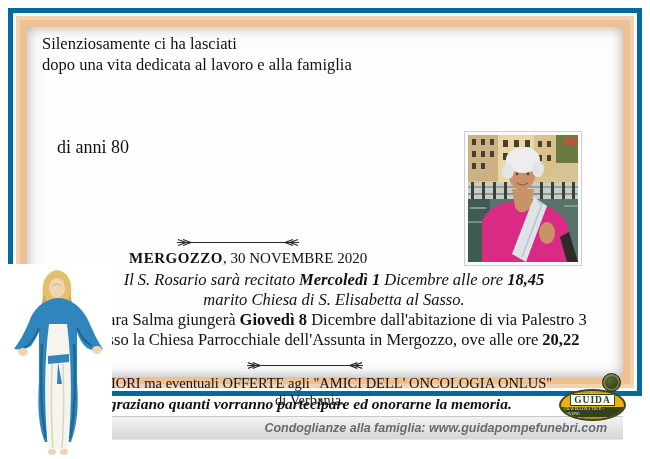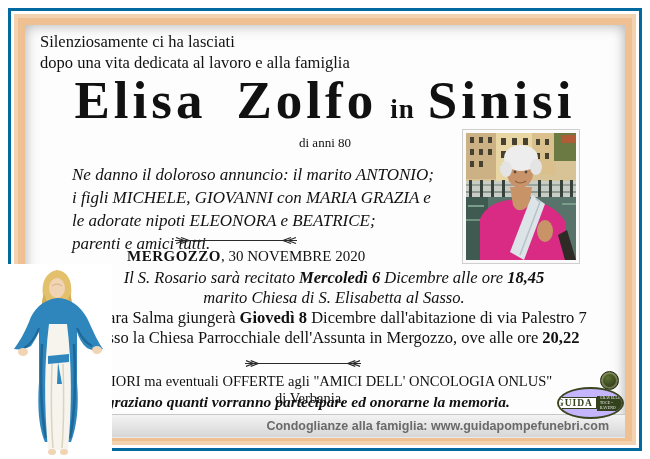--- a/index.html
+++ b/index.html
@@ -1,36 +1,36 @@
 <!DOCTYPE html>
 <html><head>
 <meta charset="utf-8">
 <style>
   * { margin:0; padding:0; box-sizing:border-box; }
   html,body { width:650px; height:459px; background:#ffffff; }
   body { font-family:"Liberation Serif", serif; color:#111; }
   #page { position:relative; width:650px; height:459px; background:#fff; overflow:hidden; }
 
   
-  .card { position:absolute; left:8px; top:8px; width:634px; height:443px;
-          border:3px solid #0369a1; background:#fff; }
+  .card { position:absolute; left:8px; top:8px; width:634px; height:388px;
+          border:5px solid #0369a1; background:#fff; }
   .orange-frame { position:absolute; left:3px; top:3px; right:3px; bottom:3px;
           background:#efc192; box-shadow: inset 0 0 0 4px rgba(255,255,255,.28); }
   .inner { position:absolute; left:11px; top:11px; right:11px; bottom:11px;
           background:#fdfdfd; box-shadow: inset 0 0 13px rgba(105,105,105,.55); }
 
   
   .intro { position:absolute; left:15px; top:6px; font-size:16.5px; line-height:21px; }
   .headline { position:absolute; left:0; right:0; top:46px; display:flex;
           justify-content:center; align-items:baseline; font-weight:bold;
           font-size:53px; letter-spacing:4px; line-height:58px; white-space:nowrap; }
   .headline .gap-big { width:30px; } .headline .gap-small { width:13px; }
   .headline .particle { font-size:27px; letter-spacing:1px; }
-  .age { position:absolute; left:0; right:0; top:110px; text-align:center;
-          font-size:13px; }
+  .age { position:absolute; left:0; right:0; top:110px; 
+          padding-left:30px; font-size:18px; }
   .announce { position:absolute; left:47px; top:138px; font-style:italic;
           font-size:17px; line-height:23px; }
   .place-date { position:absolute; left:56px; top:223px; font-size:15px; }
   .place-date b { letter-spacing:.5px;margin-left:46px; }
   .rosary { position:absolute; left:34px; right:16px; top:243px; text-align:center;
           font-style:italic; font-size:16.5px; line-height:19.5px; }
   .funeral { position:absolute; left:30px; right:14px; top:283px; text-align:center;
           font-size:16.5px; line-height:19.5px; }
   .flowers { position:absolute; left:36px; right:66px; top:348px; text-align:center;
           font-size:14.5px; }
@@ -42,34 +42,34 @@
   .divider-2 { left:220px; top:334px; width:116px; }
 
   
   .portrait { position:absolute; left:437px; top:104px; width:118px; height:135px;
           background:#fafafa; border:1px solid #cfcfcf; padding:3px; }
   .portrait svg { display:block; width:110px; height:127px; }
 
   
   .footer-band { position:absolute; left:0; right:0; top:389px; height:24px;
           background:linear-gradient(180deg,#f3f3f3,#d6d6d6);
-          border-top:1px solid #c7c7c7; border-bottom:1px solid #eaeaea; }
+          border-top:1px solid #c7c7c7; border-bottom:1px solid #eaeaea;font-style:italic; }
   .footer-band .condolence { position:absolute; right:16px; top:0; line-height:23px;
           font-family:"Liberation Sans", sans-serif; font-weight:bold;
           font-size:12.5px; color:#6a6a6a; text-decoration:none; }
 
   
   .logo { position:absolute; left:531px; top:346px; width:74px; height:52px; }
   .logo .seal { position:absolute; left:44px; top:0; width:19px; height:19px;
           border-radius:50%; border:1px solid #222b12;
           background:radial-gradient(circle at 40% 35%, #5d6f33, #2f3b18 70%);
           box-shadow: inset 0 0 0 2px rgba(230,225,180,.35); }
   .logo .oval { position:absolute; left:1px; top:16px; width:67px; height:32px;
-          border:2px solid #3a451f; border-radius:50%; background:#c4b5fd;
-          display:flex; flex-direction:row; align-items:center; justify-content:center;
+          border:2px solid #3a451f; border-radius:50%; background:#eab308;
+          display:flex; flex-direction:column; align-items:center; justify-content:center;
           overflow:hidden; }
   .logo .oval .toptext { font-size:4.5px; font-style:italic; color:#3a451f;
           letter-spacing:.5px; line-height:5px; }
   .logo .oval .brand { font-size:9.5px; font-weight:bold; color:#33411d;
           border:1px solid #33411d; background:#fff; line-height:10px;
           padding:0 3px; letter-spacing:1px; }
   .logo .oval .banner { font-size:3.5px; color:#fff; background:#33411d;
           line-height:5px; padding:0 3px; margin-top:1px; letter-spacing:.3px; }
   .logo .oval .subtext { font-size:3.5px; color:#33411d; line-height:5px; }
 
@@ -84,29 +84,20 @@
 <div id="page">
   <div class="card">
     <div class="orange-frame">
       <div class="inner">
 
         <div class="intro">
           <div>Silenziosamente ci ha lasciati</div>
           <div>dopo una vita dedicata al lavoro e alla famiglia</div>
         </div>
 
-        <div class="headline">
-          <span>Elisa</span>
-          <span class="gap-big"></span>
-          <span>Zolfo</span>
-          <span class="gap-small"></span>
-          <span class="particle">in</span>
-          <span class="gap-small"></span>
-          <span>Sinisi</span>
-        </div>
 
         <div class="age">di anni 80</div>
 
         <div class="portrait">
           <svg viewBox="0 0 110 127">
 
             <rect x="0" y="0" width="110" height="48" fill="#d8c396"></rect>
             <rect x="0" y="0" width="30" height="46" fill="#cbb183"></rect>
             <rect x="30" y="0" width="36" height="48" fill="#e8d6a4"></rect>
             <rect x="66" y="0" width="24" height="42" fill="#d9c08c"></rect>
@@ -164,46 +155,40 @@
             <ellipse cx="40" cy="36" rx="6" ry="8" fill="#e4e4e4"></ellipse>
             <ellipse cx="70" cy="34" rx="6" ry="8" fill="#e4e4e4"></ellipse>
             <circle cx="49" cy="39" r="1.4" fill="#5a4a3c"></circle>
             <circle cx="60" cy="39" r="1.4" fill="#5a4a3c"></circle>
             <path d="M49,48 Q54,52 60,48" fill="none" stroke="#8a5f41" stroke-width="1.2"></path>
             <ellipse cx="79" cy="98" rx="8" ry="11" fill="#c99368"></ellipse>
             <path d="M92,102 L101,97 L110,127 L99,127 Z" fill="#2e2a26"></path>
           </svg>
         </div>
 
-        <div class="announce">
-          <div>Ne danno il doloroso annuncio: il marito ANTONIO;</div>
-          <div>i figli MICHELE, GIOVANNI con MARIA GRAZIA e</div>
-          <div>le adorate nipoti ELEONORA e BEATRICE;</div>
-          <div>parenti e amici tutti.</div>
-        </div>
 
         <svg class="divider divider-1" viewBox="0 0 122 9">
           <line x1="0" y1="4.5" x2="122" y2="4.5" stroke="#2a2a2a" stroke-width="1.2"></line>
           <path d="M1,1.5 L9,4.5 L1,7.5" fill="none" stroke="#2a2a2a" stroke-width="1.2"></path>
           <path d="M6,1.5 L14,4.5 L6,7.5" fill="none" stroke="#2a2a2a" stroke-width="1.2"></path>
           <path d="M121,1.5 L113,4.5 L121,7.5" fill="none" stroke="#2a2a2a" stroke-width="1.2"></path>
           <path d="M116,1.5 L108,4.5 L116,7.5" fill="none" stroke="#2a2a2a" stroke-width="1.2"></path>
         </svg>
 
         <div class="place-date">
           <b>MERGOZZO</b><span>, 30 NOVEMBRE 2020</span>
         </div>
 
         <div class="rosary">
-          <div><span>Il S. Rosario sarà recitato </span><b>Mercoledì 6</b><span> Dicembre alle ore </span><b>18,45</b></div>
+          <div><span>Il S. Rosario sarà recitato </span><b>Mercoledì 1</b><span> Dicembre alle ore </span><b>18,45</b></div>
           <div>marito Chiesa di S. Elisabetta al Sasso.</div>
         </div>
 
         <div class="funeral">
-          <div><span>La cara Salma giungerà </span><b>Giovedì 8</b><span> Dicembre dall'abitazione di via Palestro 7</span></div>
+          <div><span>La cara Salma giungerà </span><b>Giovedì 8</b><span> Dicembre dall'abitazione di via Palestro 3</span></div>
           <div><span>presso la Chiesa Parrocchiale dell'Assunta in Mergozzo, ove alle ore </span><b>20,22</b></div>
         </div>
 
         <svg class="divider divider-2" viewBox="0 0 122 9">
           <line x1="0" y1="4.5" x2="122" y2="4.5" stroke="#2a2a2a" stroke-width="1.2"></line>
           <path d="M1,1.5 L9,4.5 L1,7.5" fill="none" stroke="#2a2a2a" stroke-width="1.2"></path>
           <path d="M6,1.5 L14,4.5 L6,7.5" fill="none" stroke="#2a2a2a" stroke-width="1.2"></path>
           <path d="M121,1.5 L113,4.5 L121,7.5" fill="none" stroke="#2a2a2a" stroke-width="1.2"></path>
           <path d="M116,1.5 L108,4.5 L116,7.5" fill="none" stroke="#2a2a2a" stroke-width="1.2"></path>
         </svg>

